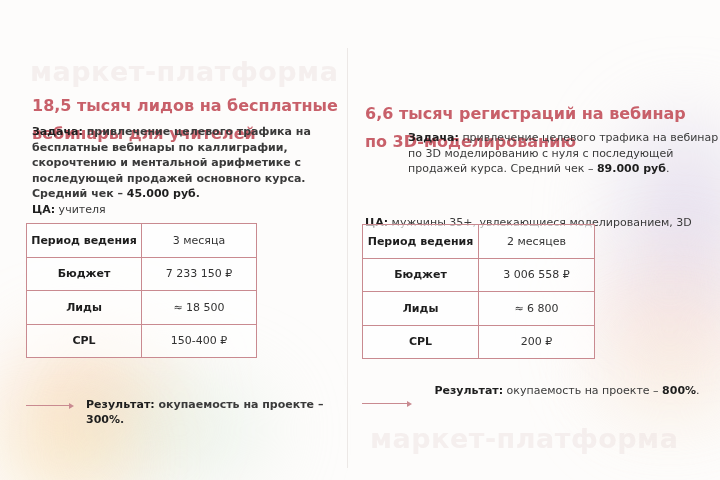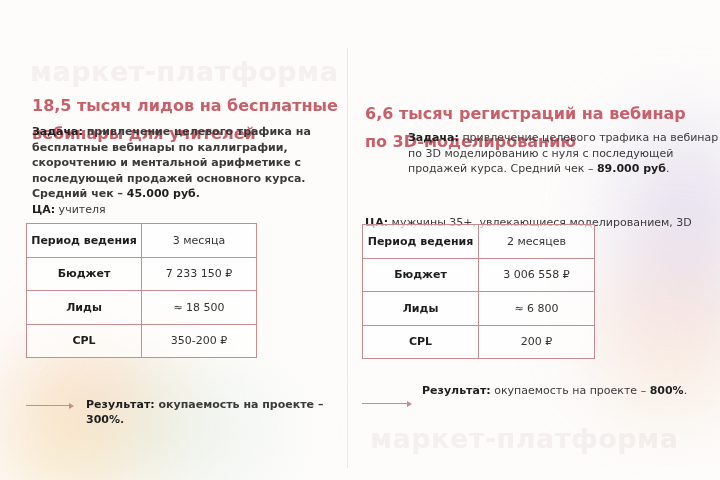--- a/index.html
+++ b/index.html
@@ -83,21 +83,21 @@
     }
     .metrics-table td.lbl { font-weight: bold; color: #1e1e1e; width: 50%; }
 
     .result {
       position: absolute;
       font-size: 11px;
       line-height: 15px;
       color: #3a3a3a;
     }
     .col-left .result { top: 397px; left: 54px; width: 240px; font-weight: bold; }
-    .col-right .result { top: 383px; left: 57px; width: 290px; }
+    .col-right .result { top: 383px; left: 57px; width: 290px; text-align: center; }
     .result b { color: #1e1e1e; }
 
     .arrow {
       position: absolute; height: 10px;
     }
     .col-left .arrow { top: 401px; left: -6px; width: 48px; }
     .col-right .arrow { top: 399px; left: -3px; width: 50px; }
     .arrow .line {
       position: absolute; top: 4px; left: 0; right: 4px; height: 1.3px; background: #c98a90;
     }
@@ -141,21 +141,21 @@
     <tr>
       <td class="lbl">Бюджет</td>
       <td>7 233 150 ₽</td>
     </tr>
     <tr>
       <td class="lbl">Лиды</td>
       <td>≈ 18 500</td>
     </tr>
     <tr>
       <td class="lbl">CPL</td>
-      <td>350-200 ₽</td>
+      <td>150-400 ₽</td>
     </tr>
   </tbody>
     </table>
   <div class="arrow">
       <div class="line"></div>
       <div class="head"></div>
     </div>
   <p class="result">
     <b>Результат:</b><span> окупаемость на проекте – </span><br><b>300%</b><span>.</span>
   </p>

